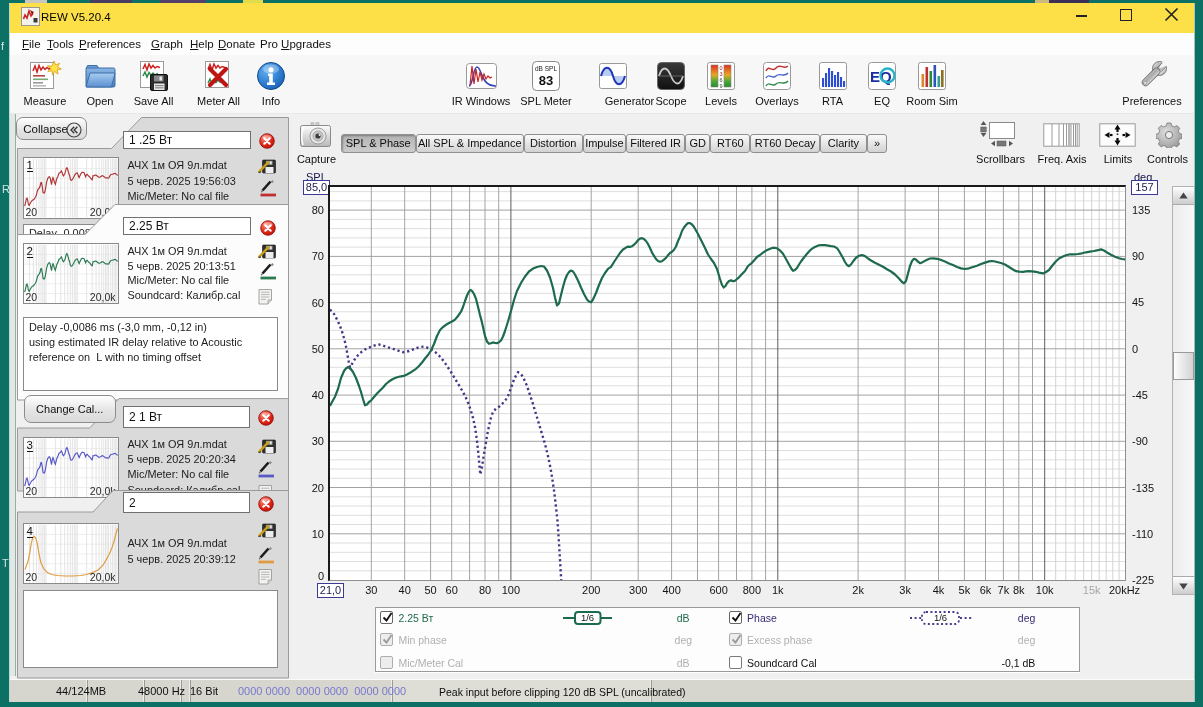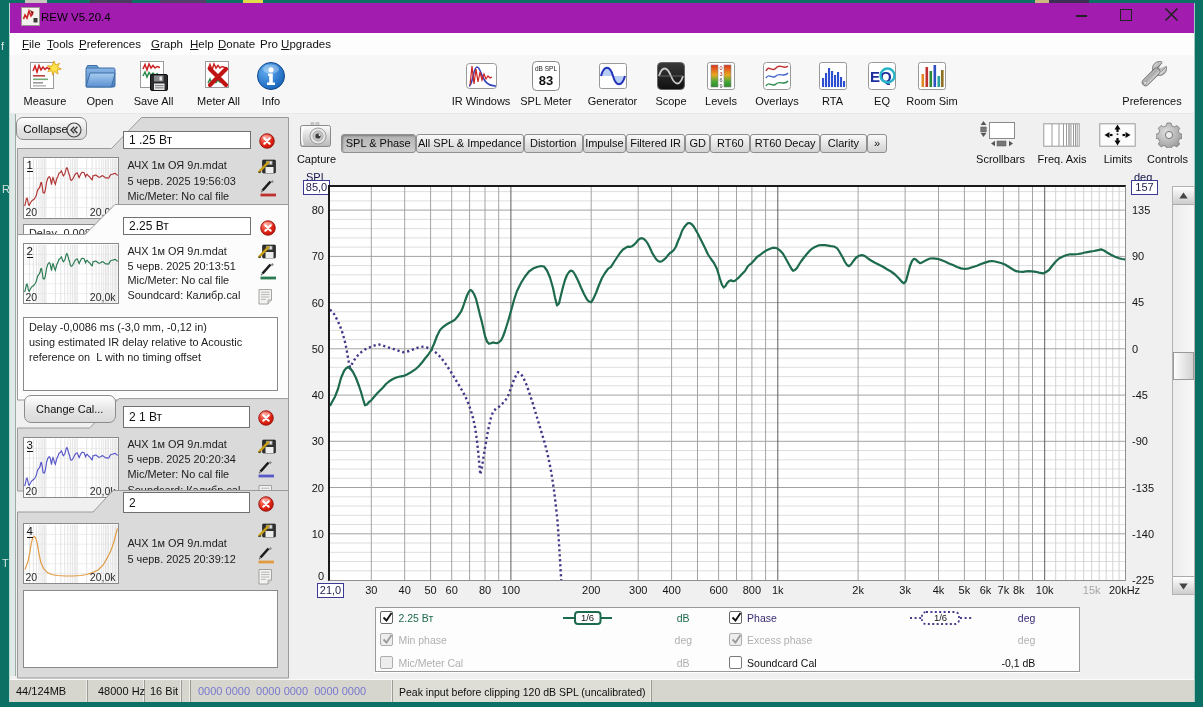--- a/index.html
+++ b/index.html
@@ -1,28 +1,28 @@
 <!DOCTYPE html>
 <html><head>
 <meta charset="utf-8">
 <style>
 * { margin:0; padding:0; box-sizing:border-box; }
 html,body { width:1203px; height:707px; overflow:hidden; }
 body { font-family:"Liberation Sans", sans-serif; background:#0c7164; position:relative; }
 .abs { position:absolute; }
 #win { position:absolute; left:9px; top:3px; width:1186px; height:699px; background:#f1f1f1; border-left:1px solid #bcd8d2; border-right:1px solid #9ccabf; }
-#titlebar { position:absolute; left:0; top:0; width:100%; height:30px; background:#a21caf; }
+#titlebar { position:absolute; left:0; top:0; width:100%; height:30px; background:#fde047; }
 #menubar { position:absolute; left:0; top:30px; width:100%; height:22px; background:#fdfdfd; }
 .menuitem { position:absolute; top:5px; font-size:11.5px; color:#111; }
 #toolbar { position:absolute; left:0; top:52px; width:100%; height:59px; background:#f7f7f7; border-bottom:1px solid #e8e8e8; }
 .tlabel { position:absolute; font-size:11px; color:#111; text-align:center; white-space:nowrap; transform:translateX(-50%); }
 #content { position:absolute; left:0; top:111px; width:100%; height:565px; background:#f0f0f0; }
 #statusbar { position:absolute; left:0; top:676px; width:100%; height:23px; background:#d6d6cf; border-top:1px solid #fbfbf8; }
 .scell { position:absolute; top:0; height:100%; border-right:1px solid #9c9c94; box-shadow:inset -1px 0 0 #ececec; }
-.stext { position:absolute; top:5px; font-size:11px; color:#0e0e0e; white-space:nowrap; }
+.stext { position:absolute; top:5px; font-size:11px; color:#0e0e0e; white-space:nowrap;margin-left:40px; }
 .cfield { position:absolute; background:#fff; border:1px solid #707070; font-size:12px; color:#111; padding-left:5px; }
 .ctext { position:absolute; font-size:10.9px; color:#1c1c1c; white-space:nowrap; }
 .xbtn { position:absolute; width:16px; height:16px; }
 .thumb { position:absolute; background:#fff; border:1px solid #8a8a8a; }
 .tab { position:absolute; border:1px solid #8f8f8f; border-radius:3px; background:linear-gradient(#fafafa,#d2d2d2); font-size:11px; white-space:nowrap; overflow:hidden; color:#0e0e0e; text-align:center; }
 .tab.sel { background:linear-gradient(#b2b2b2,#cdcdcd); box-shadow:inset 1px 1px 2px rgba(0,0,0,0.3); }
 .axlab { position:absolute; font-size:11px; color:#141414; }
 .axbox { position:absolute; width:27px; height:15px; background:#fff; border:1px solid #3a3a96; color:#1c1c50; font-size:11px; text-align:center; line-height:13px; }
 .leg { position:absolute; font-size:10.5px; white-space:nowrap; }
 .cb { position:absolute; width:13px; height:13px; border:1px solid #666; border-radius:2px; background:#fff; }
@@ -139,21 +139,21 @@
  <text x="16" y="11" font-size="6.5" text-anchor="middle" fill="#222" font-family="Liberation Sans">dB SPL</text>
  <text x="16" y="25" font-size="13" font-weight="bold" text-anchor="middle" fill="#111" font-family="Liberation Sans">83</text>
 </svg>
 <div class="tlabel" style="left:536px;top:40px;">SPL Meter</div>
 <svg class="abs" style="left:586.5px;top:5px" width="32" height="32" viewBox="0 0 32 32">
  <rect x="2.5" y="3.5" width="27" height="25" rx="2" fill="#fff" stroke="#999"></rect>
  <path d="M4,16 C7,5 13,5 16,16 L4,16 z" fill="#aac4ee" opacity="0.85"></path>
  <path d="M16,16 C19,27 25,27 28,16 L16,16 z" fill="#aac4ee" opacity="0.85"></path>
  <path d="M4,16 C7,5 13,5 16,16 C19,27 25,27 28,16" fill="none" stroke="#2233bb" stroke-width="2"></path>
 </svg>
-<div class="tlabel" style="left:602.5px;top:40px;">Generator</div>
+<div class="tlabel" style="left:602.5px;top:40px;padding-left:34px;">Generator</div>
 <svg class="abs" style="left:645px;top:5px" width="32" height="32" viewBox="0 0 32 32">
  <defs>
           <linearGradient id="scb" x1="0" y1="0" x2="0" y2="1">
             <stop offset="0" stop-color="#3a3a3a"></stop>
             <stop offset="1" stop-color="#101010"></stop>
           </linearGradient>
         </defs>
  <rect x="2.5" y="2.5" width="27" height="27" rx="4" fill="url(#scb)" stroke="#666"></rect>
  <path d="M4,16 C7,6 12,6 16,16 C20,26 25,26 28,16" fill="none" stroke="#c8c8c8" stroke-width="1.8"></path>
  <path d="M4,16 H28" stroke="#777" stroke-width="0.8"></path>
@@ -321,21 +321,21 @@
 <div class="axlab" style="left:284px;top:367.5px;width:30px;text-align:right;">20</div>
 <div class="axlab" style="left:284px;top:413.8px;width:30px;text-align:right;">10</div>
 <div class="axlab" style="left:284px;top:455.5px;width:30px;text-align:right;">0</div>
 <div class="axlab" style="left:1122px;top:89.6px;">135</div>
 <div class="axlab" style="left:1122px;top:136px;">90</div>
 <div class="axlab" style="left:1122px;top:182.4px;">45</div>
 <div class="axlab" style="left:1122px;top:228.7px;">0</div>
 <div class="axlab" style="left:1122px;top:275px;">-45</div>
 <div class="axlab" style="left:1122px;top:321.4px;">-90</div>
 <div class="axlab" style="left:1122px;top:367.7px;">-135</div>
-<div class="axlab" style="left:1122px;top:414px;">-140</div>
+<div class="axlab" style="left:1122px;top:414px;">-110</div>
 <div class="axlab" style="left:1122px;top:460.3px;">-225</div>
 <div class="axlab" style="left:361.3px;top:470px;transform:translateX(-50%);">30</div>
 <div class="axlab" style="left:394.7px;top:470px;transform:translateX(-50%);">40</div>
 <div class="axlab" style="left:420.6px;top:470px;transform:translateX(-50%);">50</div>
 <div class="axlab" style="left:441.7px;top:470px;transform:translateX(-50%);">60</div>
 <div class="axlab" style="left:475px;top:470px;transform:translateX(-50%);">80</div>
 <div class="axlab" style="left:500.9px;top:470px;transform:translateX(-50%);">100</div>
 <div class="axlab" style="left:581.2px;top:470px;transform:translateX(-50%);">200</div>
 <div class="axlab" style="left:628.2px;top:470px;transform:translateX(-50%);">300</div>
 <div class="axlab" style="left:661.6px;top:470px;transform:translateX(-50%);">400</div>

